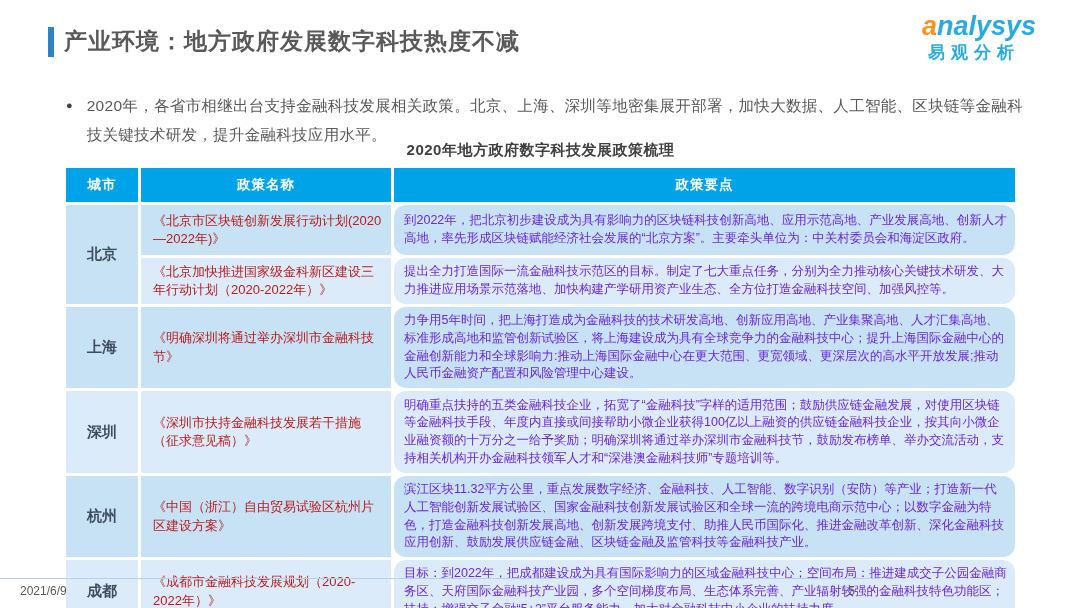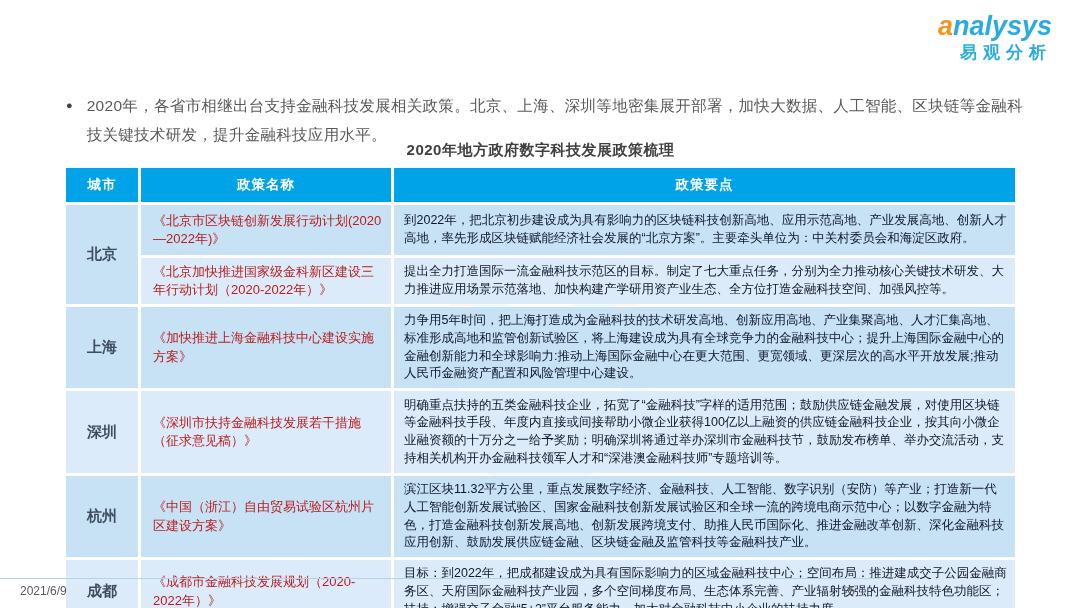--- a/index.html
+++ b/index.html
@@ -9,21 +9,21 @@
     background:#ffffff; position:relative; overflow:hidden;
     color:#595959;
   }
   .slide { position:absolute; inset:0; background:#ffffff; }
 
   
   .title-row { position:absolute; left:48px; top:26px; display:flex; align-items:center; }
   .accent-bar { width:6px; height:30px; background:#2e82c8; margin-right:10px; }
   .page-title { font-size:23px; font-weight:bold; color:#595959; letter-spacing:1px; }
 
-  .logo { position:absolute; right:28px; top:12px; text-align:right; line-height:1.1; }
+  .logo { position:absolute; right:44px; top:12px; text-align:left; line-height:1.1; }
   .logo-word { font-size:27px; font-weight:bold; color:#29abe2; font-style:italic; letter-spacing:0px; }
   .logo-word .a-swirl { color:#f7941d; font-weight:bold; }
   .logo-sub { font-size:17px; color:#29abe2; font-weight:bold; letter-spacing:6px; margin-top:2px; padding-left:6px; }
 
   
   .bullet-row { position:absolute; left:66px; top:92px; width:960px; display:flex; }
   .bullet-dot { font-size:11px; color:#404040; margin-top:7px; margin-right:14px; }
   .bullet-text { font-size:15.5px; line-height:1.85; color:#595959; letter-spacing:0.3px; }
 
   
@@ -40,38 +40,42 @@
     background:#00a3e8; color:#ffffff; font-size:13.5px; font-weight:bold;
     height:34px; text-align:center; letter-spacing:1px;
   }
   td { vertical-align:middle; color:#44546a; }
   td.city {
     width:72px; text-align:center; font-size:15px; font-weight:bold; color:#3f4e5e;font-family:Liberation Mono, monospace;
   }
   td.pname {
     width:250px; font-size:13px; color:#b91c1c; padding:4px 8px 4px 12px; line-height:1.4;
   }
-  td.ppoints { font-size:12.5px; line-height:1.42; padding:5px 8px 5px 10px; color:#0f172a; }
+  td.ppoints { font-size:12.5px; line-height:1.42; padding:5px 8px 5px 10px; color:#6d28d9;border-radius:12px; }
   .sa { background:#c7e1f5; }
   .sb { background:#dcebf9; }
 
   
   .footer {
     position:absolute; left:0; top:578px; width:880px; height:30px;
     border-top:1px solid #b4d2ea; font-size:12px; color:#595959;
   }
   .footer-date { position:absolute; left:20px; top:5px; }
   .footer-center { position:absolute; left:0; width:1080px; text-align:center; top:5px; color:#595959; }
   .footer-page { position:absolute; right:25px; top:5px; }
 </style>
 </head>
 <body>
 
 <div class="slide">
 
+  <div class="title-row">
+    <div class="accent-bar"></div>
+    <div class="page-title">产业环境：地方政府发展数字科技热度不减</div>
+  </div>
 
   <div class="logo">
     <div class="logo-word"><span class="a-swirl">a</span><span>nalysys</span></div>
     <div class="logo-sub">易观分析</div>
   </div>
 
   <div class="bullet-row">
     <div class="bullet-dot">●</div>
     <div class="bullet-text">2020年，各省市相继出台支持金融科技发展相关政策。北京、上海、深圳等地密集展开部署，加快大数据、人工智能、区块链等金融科技关键技术研发，提升金融科技应用水平。</div>
   </div>
@@ -97,21 +101,21 @@
           <td class="city sa" rowspan="2">北京</td>
           <td class="pname sa">《北京市区块链创新发展行动计划(2020—2022年)》</td>
           <td class="ppoints sa">到2022年，把北京初步建设成为具有影响力的区块链科技创新高地、应用示范高地、产业发展高地、创新人才高地，率先形成区块链赋能经济社会发展的“北京方案”。主要牵头单位为：中关村委员会和海淀区政府。</td>
         </tr>
         <tr style="height:46px;">
           <td class="pname sb">《北京加快推进国家级金科新区建设三年行动计划（2020-2022年）》</td>
           <td class="ppoints sb">提出全力打造国际一流金融科技示范区的目标。制定了七大重点任务，分别为全力推动核心关键技术研发、大力推进应用场景示范落地、加快构建产学研用资产业生态、全方位打造金融科技空间、加强风控等。</td>
         </tr>
         <tr style="height:62px;">
           <td class="city sa">上海</td>
-          <td class="pname sa">《加快推进上海金融科技中心建设实施方案》</td>
+          <td class="pname sa">《明确深圳将通过举办深圳市金融科技节》</td>
           <td class="ppoints sa">力争用5年时间，把上海打造成为金融科技的技术研发高地、创新应用高地、产业集聚高地、人才汇集高地、标准形成高地和监管创新试验区，将上海建设成为具有全球竞争力的金融科技中心；提升上海国际金融中心的金融创新能力和全球影响力:推动上海国际金融中心在更大范围、更宽领域、更深层次的高水平开放发展;推动人民币金融资产配置和风险管理中心建设。</td>
         </tr>
         <tr style="height:82px;">
           <td class="city sb">深圳</td>
           <td class="pname sb">《深圳市扶持金融科技发展若干措施（征求意见稿）》</td>
           <td class="ppoints sb">明确重点扶持的五类金融科技企业，拓宽了“金融科技”字样的适用范围；鼓励供应链金融发展，对使用区块链等金融科技手段、年度内直接或间接帮助小微企业获得100亿以上融资的供应链金融科技企业，按其向小微企业融资额的十万分之一给予奖励；明确深圳将通过举办深圳市金融科技节，鼓励发布榜单、举办交流活动，支持相关机构开办金融科技领军人才和“深港澳金融科技师”专题培训等。</td>
         </tr>
         <tr style="height:78px;">
           <td class="city sa">杭州</td>
           <td class="pname sa">《中国（浙江）自由贸易试验区杭州片区建设方案》</td>

